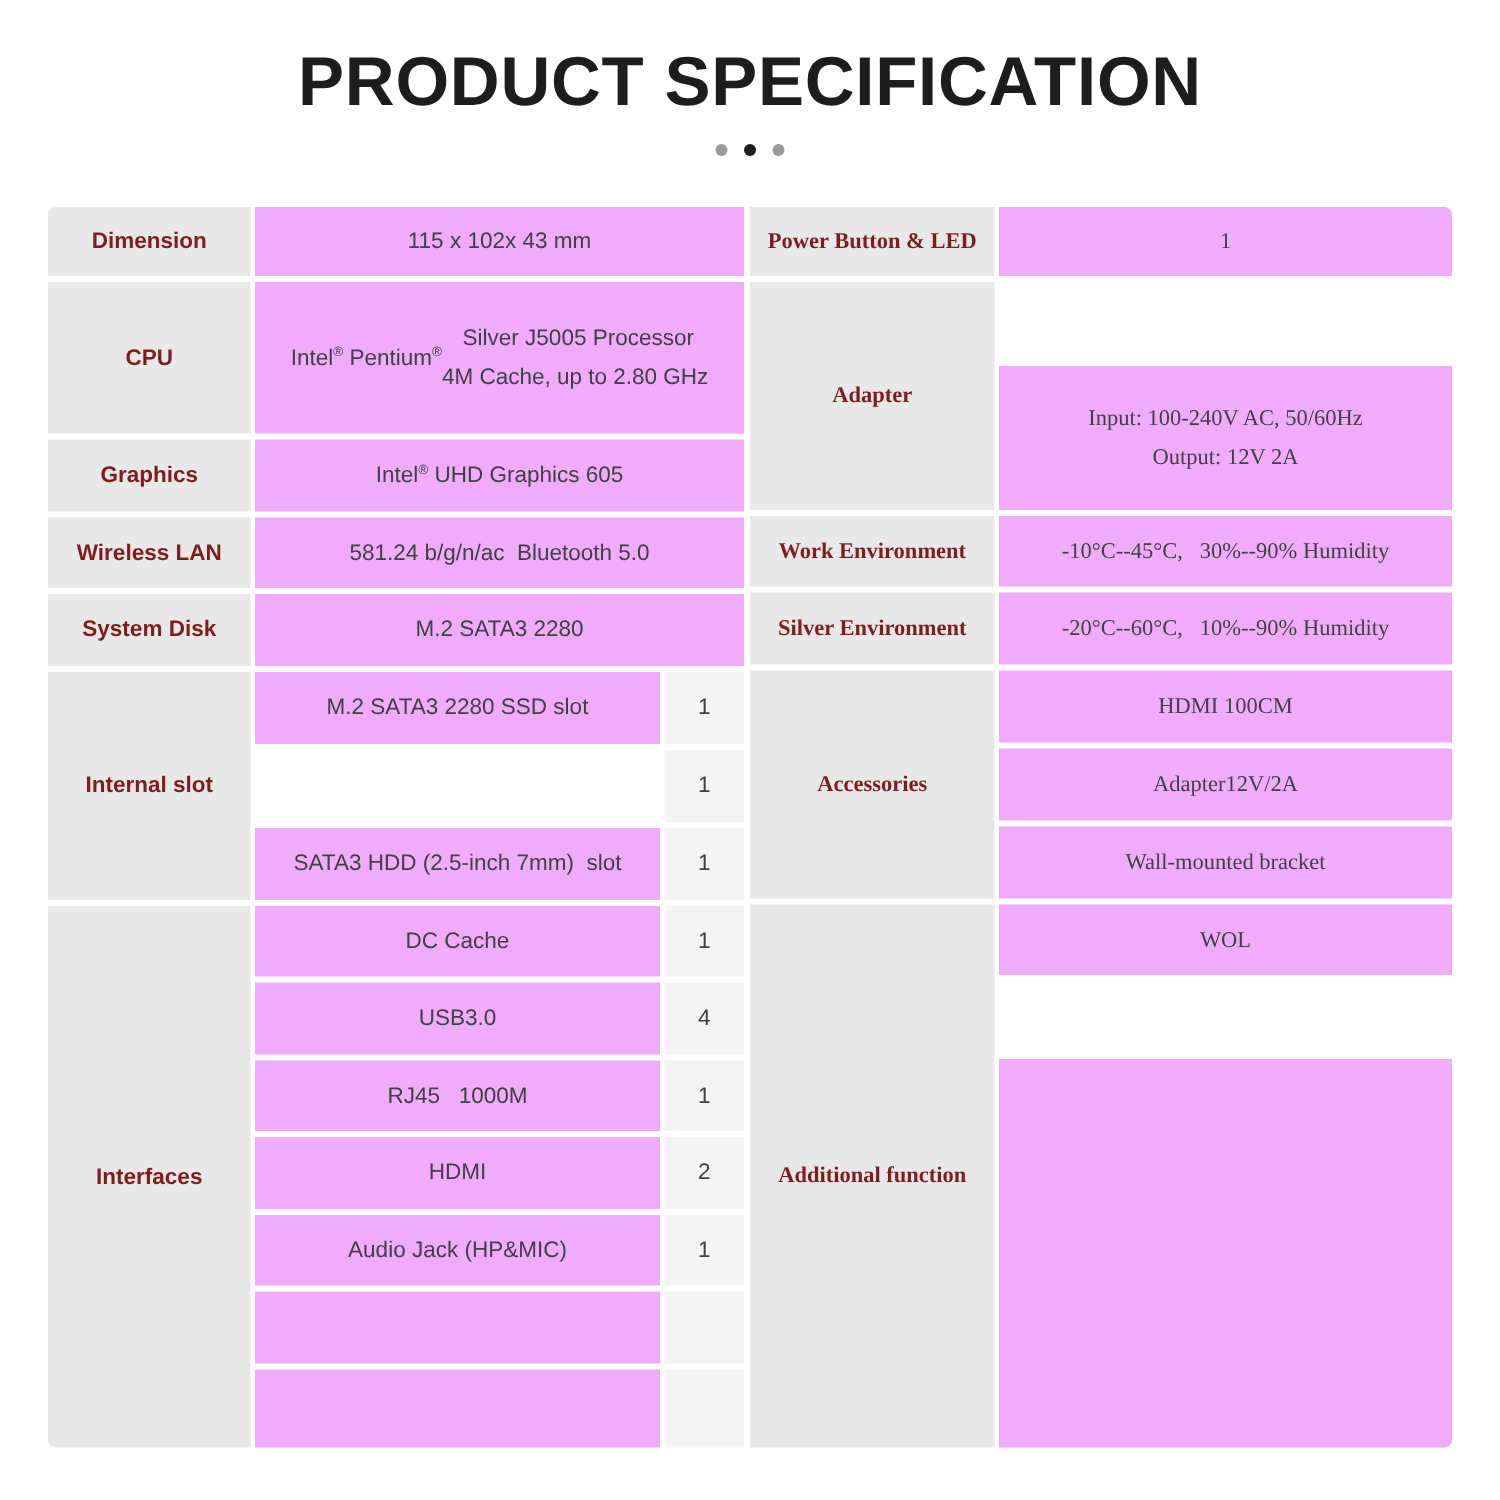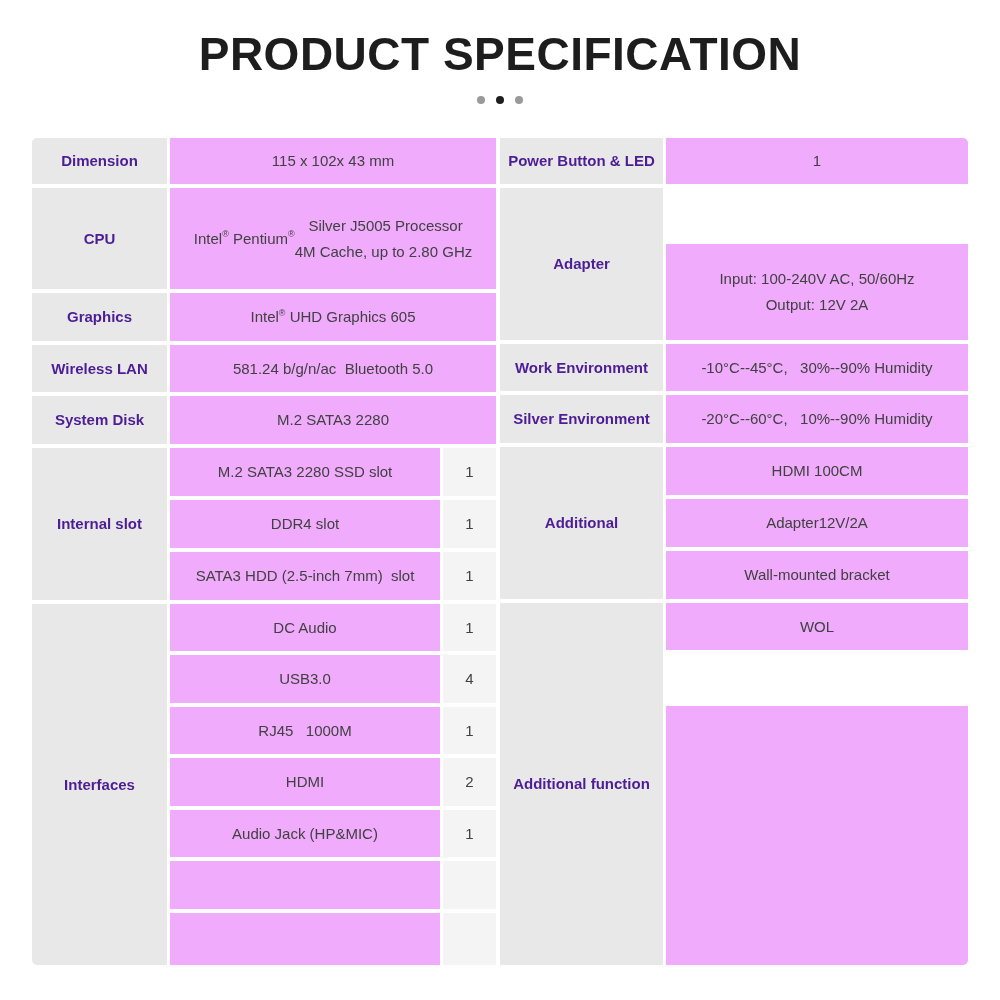--- a/index.html
+++ b/index.html
@@ -34,33 +34,34 @@
     display: grid;
     grid-template-columns: 135px 270px 53px;
     grid-template-rows: 46px 101px 48px 47px 48px 48px 48px 48px 47px 48px 47px 48px 47px 48px 52px;
     gap: 4px 3px;
   }
   .grid-right {
     display: grid;
     grid-template-columns: 163px 302px;
     grid-template-rows: 46px 52px 96px 47px 48px 48px 48px 48px 47px 48px 259px;
     gap: 4px 3px;
+    font-family: Liberation Serif, serif;
   }
   .cell {
     display: flex; align-items: center; justify-content: center;
     text-align: center;
     font-size: 15px;
     line-height: 26px;
     white-space: pre-wrap;
     padding: 2px 6px;
   }
   .lab {
     background: #e8e8e8;
     font-weight: bold;
-    color: #4c1d95;
+    color: #7f1d1d;
   }
   .val { background: #f0abfc; color: #414141; }
   .num { background: #f4f4f4; color: #414141; }
   sup { font-size: 9px; line-height: 0; position: relative; top: -0.45em; }
   .r-tl { border-top-left-radius: 5px; }
   .r-bl { border-bottom-left-radius: 5px; }
   .r-tr { border-top-right-radius: 5px; }
   .r-br { border-bottom-right-radius: 5px; }
 </style>
 </head>
@@ -91,27 +92,26 @@
 
       <div class="cell lab" style="grid-area:4/1/5/2">Wireless LAN</div>
       <div class="cell val" style="grid-area:4/2/5/4">581.24 b/g/n/ac  Bluetooth 5.0</div>
 
       <div class="cell lab" style="grid-area:5/1/6/2">System Disk</div>
       <div class="cell val" style="grid-area:5/2/6/4">M.2 SATA3 2280</div>
 
       <div class="cell lab" style="grid-area:6/1/9/2">Internal slot</div>
       <div class="cell val" style="grid-area:6/2/7/3">M.2 SATA3 2280 SSD slot</div>
       <div class="cell num" style="grid-area:6/3/7/4">1</div>
-      <div class="cell val" style="grid-area:7/2/8/3">DDR4 slot</div>
       <div class="cell num" style="grid-area:7/3/8/4">1</div>
       <div class="cell val" style="grid-area:8/2/9/3">SATA3 HDD (2.5-inch 7mm)  slot</div>
       <div class="cell num" style="grid-area:8/3/9/4">1</div>
 
       <div class="cell lab r-bl" style="grid-area:9/1/16/2">Interfaces</div>
-      <div class="cell val" style="grid-area:9/2/10/3">DC Audio</div>
+      <div class="cell val" style="grid-area:9/2/10/3">DC Cache</div>
       <div class="cell num" style="grid-area:9/3/10/4">1</div>
       <div class="cell val" style="grid-area:10/2/11/3">USB3.0</div>
       <div class="cell num" style="grid-area:10/3/11/4">4</div>
       <div class="cell val" style="grid-area:11/2/12/3">RJ45   1000M</div>
       <div class="cell num" style="grid-area:11/3/12/4">1</div>
       <div class="cell val" style="grid-area:12/2/13/3">HDMI</div>
       <div class="cell num" style="grid-area:12/3/13/4">2</div>
       <div class="cell val" style="grid-area:13/2/14/3">Audio Jack (HP&amp;MIC)</div>
       <div class="cell num" style="grid-area:13/3/14/4">1</div>
       <div class="cell val" style="grid-area:14/2/15/3"></div>
@@ -127,21 +127,21 @@
       <div class="cell lab" style="grid-area:2/1/4/2">Adapter</div>
       <div class="cell val" style="grid-area:3/2/4/3">Input: 100-240V AC, 50/60Hz
 Output: 12V 2A</div>
 
       <div class="cell lab" style="grid-area:4/1/5/2">Work Environment</div>
       <div class="cell val" style="grid-area:4/2/5/3">-10°C--45°C,   30%--90% Humidity</div>
 
       <div class="cell lab" style="grid-area:5/1/6/2">Silver Environment</div>
       <div class="cell val" style="grid-area:5/2/6/3">-20°C--60°C,   10%--90% Humidity</div>
 
-      <div class="cell lab" style="grid-area:6/1/9/2">Additional</div>
+      <div class="cell lab" style="grid-area:6/1/9/2">Accessories</div>
       <div class="cell val" style="grid-area:6/2/7/3">HDMI 100CM</div>
       <div class="cell val" style="grid-area:7/2/8/3">Adapter12V/2A</div>
       <div class="cell val" style="grid-area:8/2/9/3">Wall-mounted bracket</div>
 
       <div class="cell lab r-bl" style="grid-area:9/1/12/2;border-bottom-left-radius:0">Additional function</div>
       <div class="cell val" style="grid-area:9/2/10/3">WOL</div>
       <div class="cell val r-br" style="grid-area:11/2/12/3"></div>
     </div>
 
   </div>

